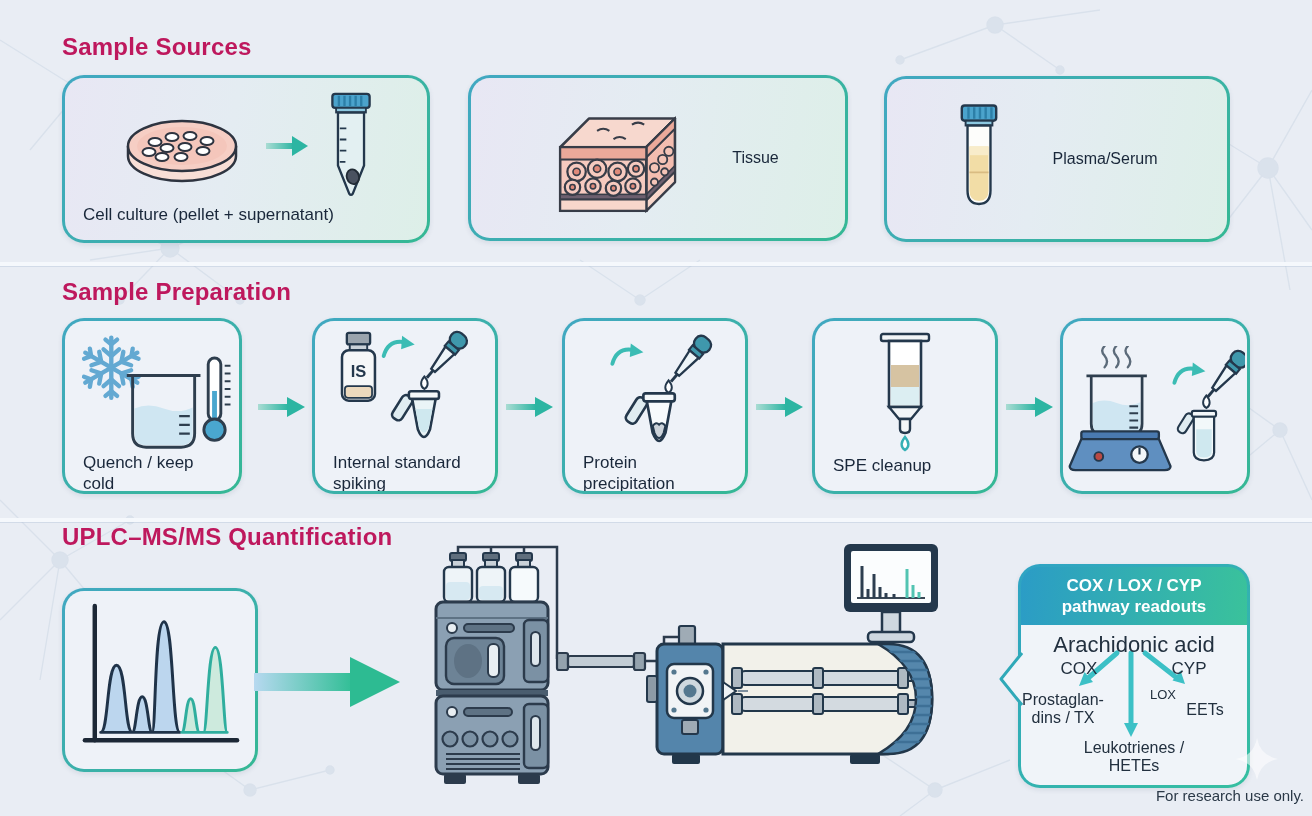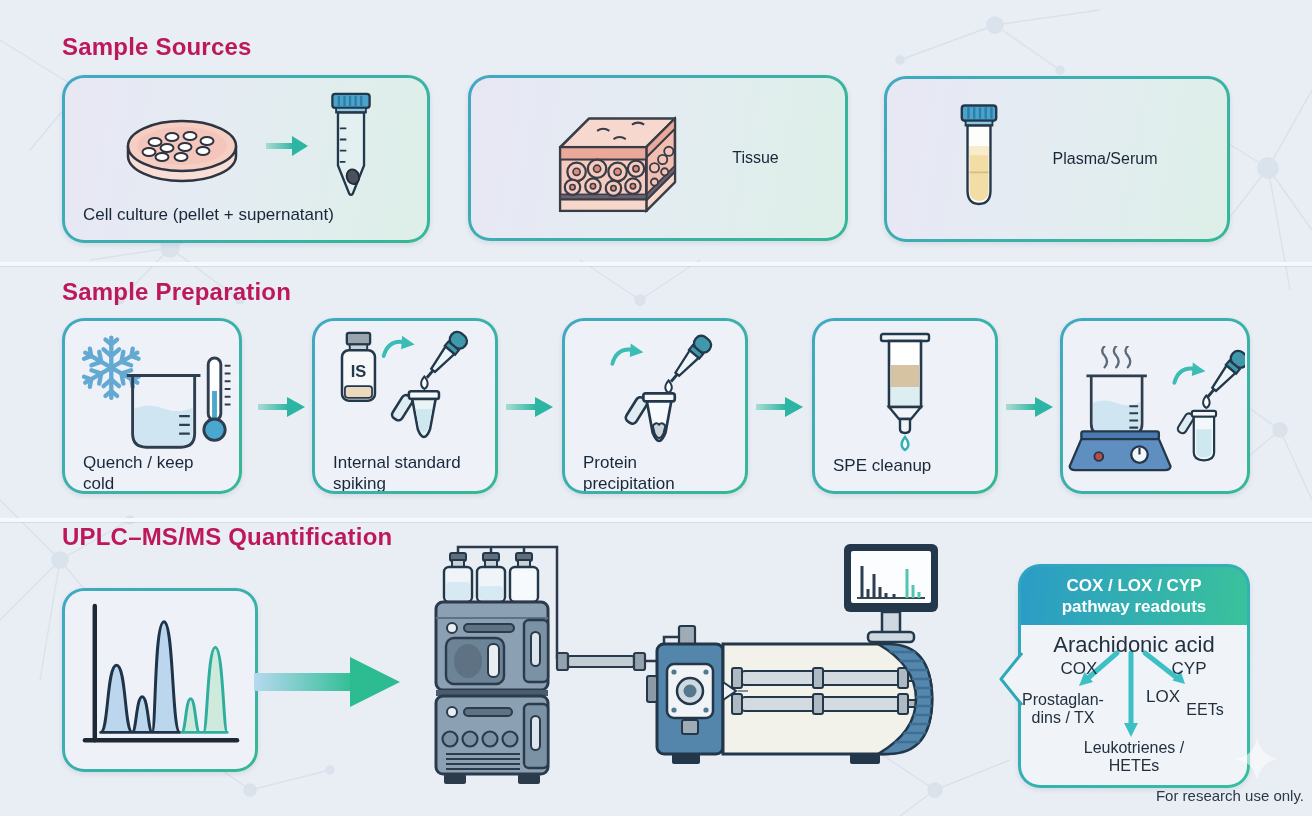--- a/index.html
+++ b/index.html
@@ -643,21 +643,21 @@
               <polygon points="58,61 63.5,47 72,57" stroke="none"></polygon>
           <line x1="110" y1="28" x2="110" y2="100"></line>
               <polygon points="110,112 103,98 117,98" stroke="none"></polygon>
           <line x1="124" y1="28" x2="156" y2="53"></line>
               <polygon points="164,59 151.5,55.5 159.5,45.5" stroke="none"></polygon>
         </g>
       </svg>
       <div class="ptext" style="left:0;top:7px;width:100%;font-size:22px">Arachidonic acid</div>
       <div class="ptext" style="left:28px;top:34px;width:60px;font-size:17px">COX</div>
       <div class="ptext" style="left:138px;top:34px;width:60px;font-size:17px">CYP</div>
-      <div class="ptext" style="left:116px;top:62px;width:52px;font-size:17px">LOX</div>
+      <div class="ptext" style="left:116px;top:62px;width:52px;font-size:13px">LOX</div>
       <div class="ptext" style="left:0;top:66px;width:84px">
         <span style="display:block">Prostaglan-</span>
         <span style="display:block">dins / TX</span>
       </div>
       <div class="ptext" style="left:152px;top:76px;width:64px">EETs</div>
       <div class="ptext" style="left:30px;top:114px;width:166px">
         <span style="display:block">Leukotrienes /</span>
         <span style="display:block">HETEs</span>
       </div>
     </div>

